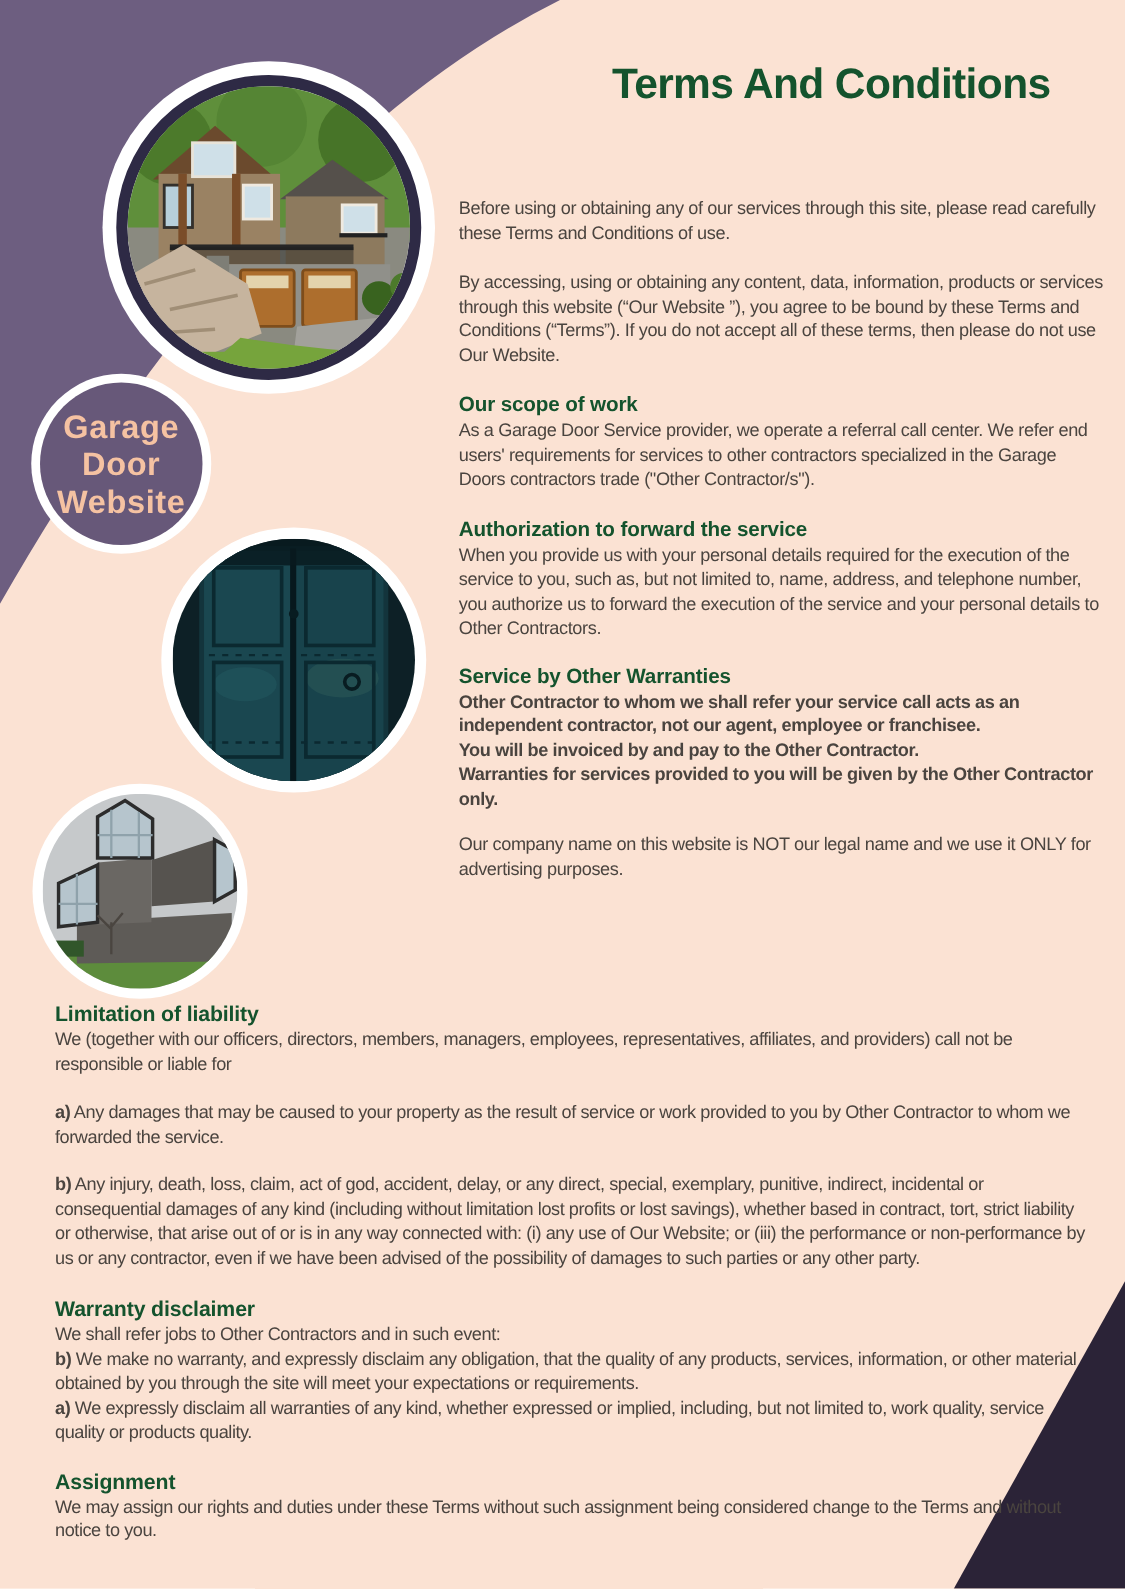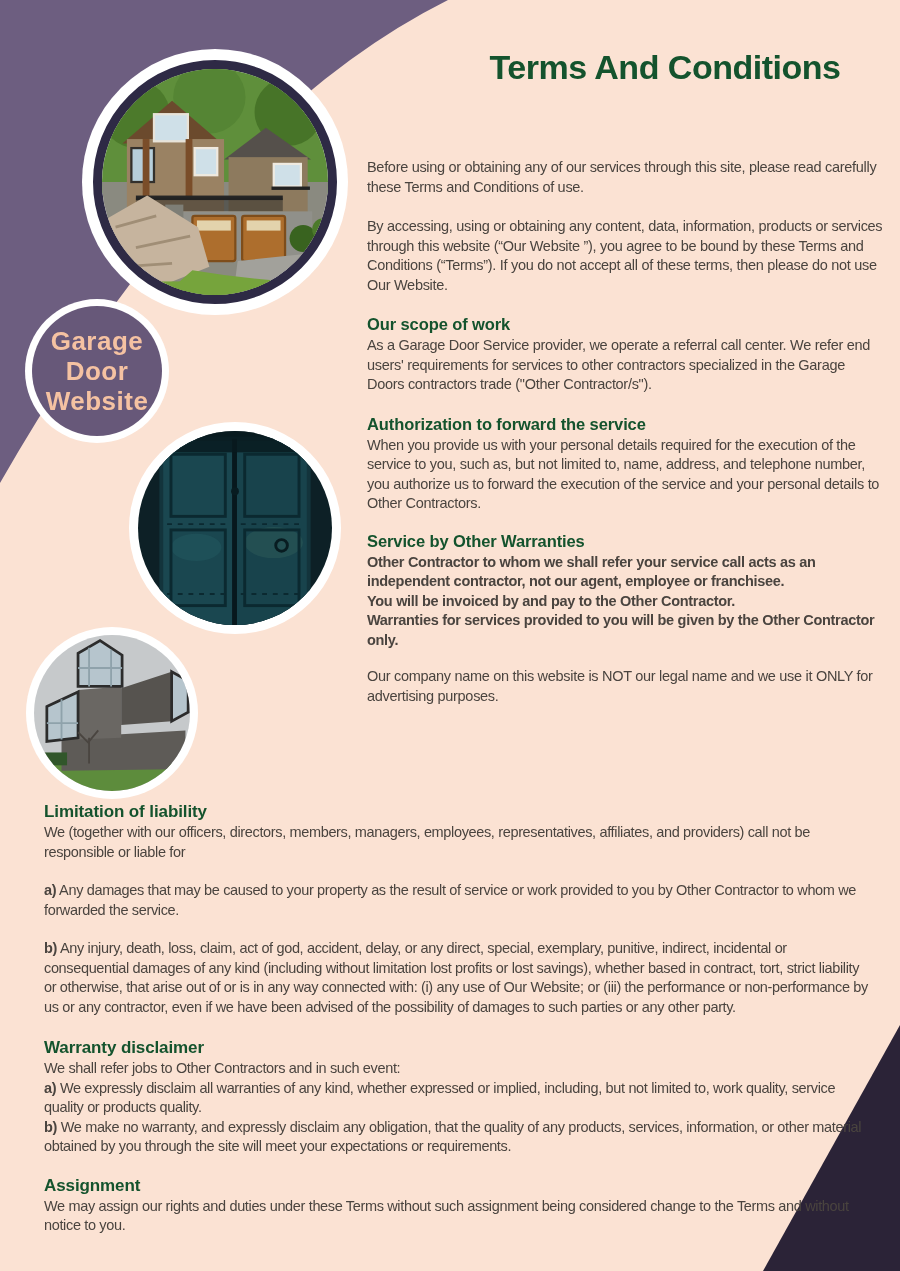--- a/index.html
+++ b/index.html
@@ -176,20 +176,20 @@
   </div>
 
   <div class="full-col">
     <h2 class="mt0">Limitation of liability</h2>
     <p>We (together with our officers, directors, members, managers, employees, representatives, affiliates, and providers) call not be responsible or liable for</p>
     <p class="mt19"><span class="lbl">a)</span> <span>Any damages that may be caused to your property as the result of service or work provided to you by Other Contractor to whom we forwarded the service.</span></p>
     <p class="mt19"><span class="lbl">b)</span> <span>Any injury, death, loss, claim, act of god, accident, delay, or any direct, special, exemplary, punitive, indirect, incidental or consequential damages of any kind (including without limitation lost profits or lost savings), whether based in contract, tort, strict liability or otherwise, that arise out of or is in any way connected with: (i) any use of Our Website; or (iii) the performance or non-performance by us or any contractor, even if we have been advised of the possibility of damages to such parties or any other party.</span></p>
 
     <h2 class="mt20">Warranty disclaimer</h2>
     <p>We shall refer jobs to Other Contractors and in such event:</p>
+    <p><span class="lbl">b)</span> <span>We make no warranty, and expressly disclaim any obligation, that the quality of any products, services, information, or other material obtained by you through the site will meet your expectations or requirements.</span></p>
     <p><span class="lbl">a)</span> <span>We expressly disclaim all warranties of any kind, whether expressed or implied, including, but not limited to, work quality, service quality or products quality.</span></p>
-    <p><span class="lbl">b)</span> <span>We make no warranty, and expressly disclaim any obligation, that the quality of any products, services, information, or other material obtained by you through the site will meet your expectations or requirements.</span></p>
 
     <h2 class="mt18">Assignment</h2>
     <p>We may assign our rights and duties under these Terms without such assignment being considered change to the Terms and without notice to you.</p>
   </div>
 
 </div>
 
 </body></html>

